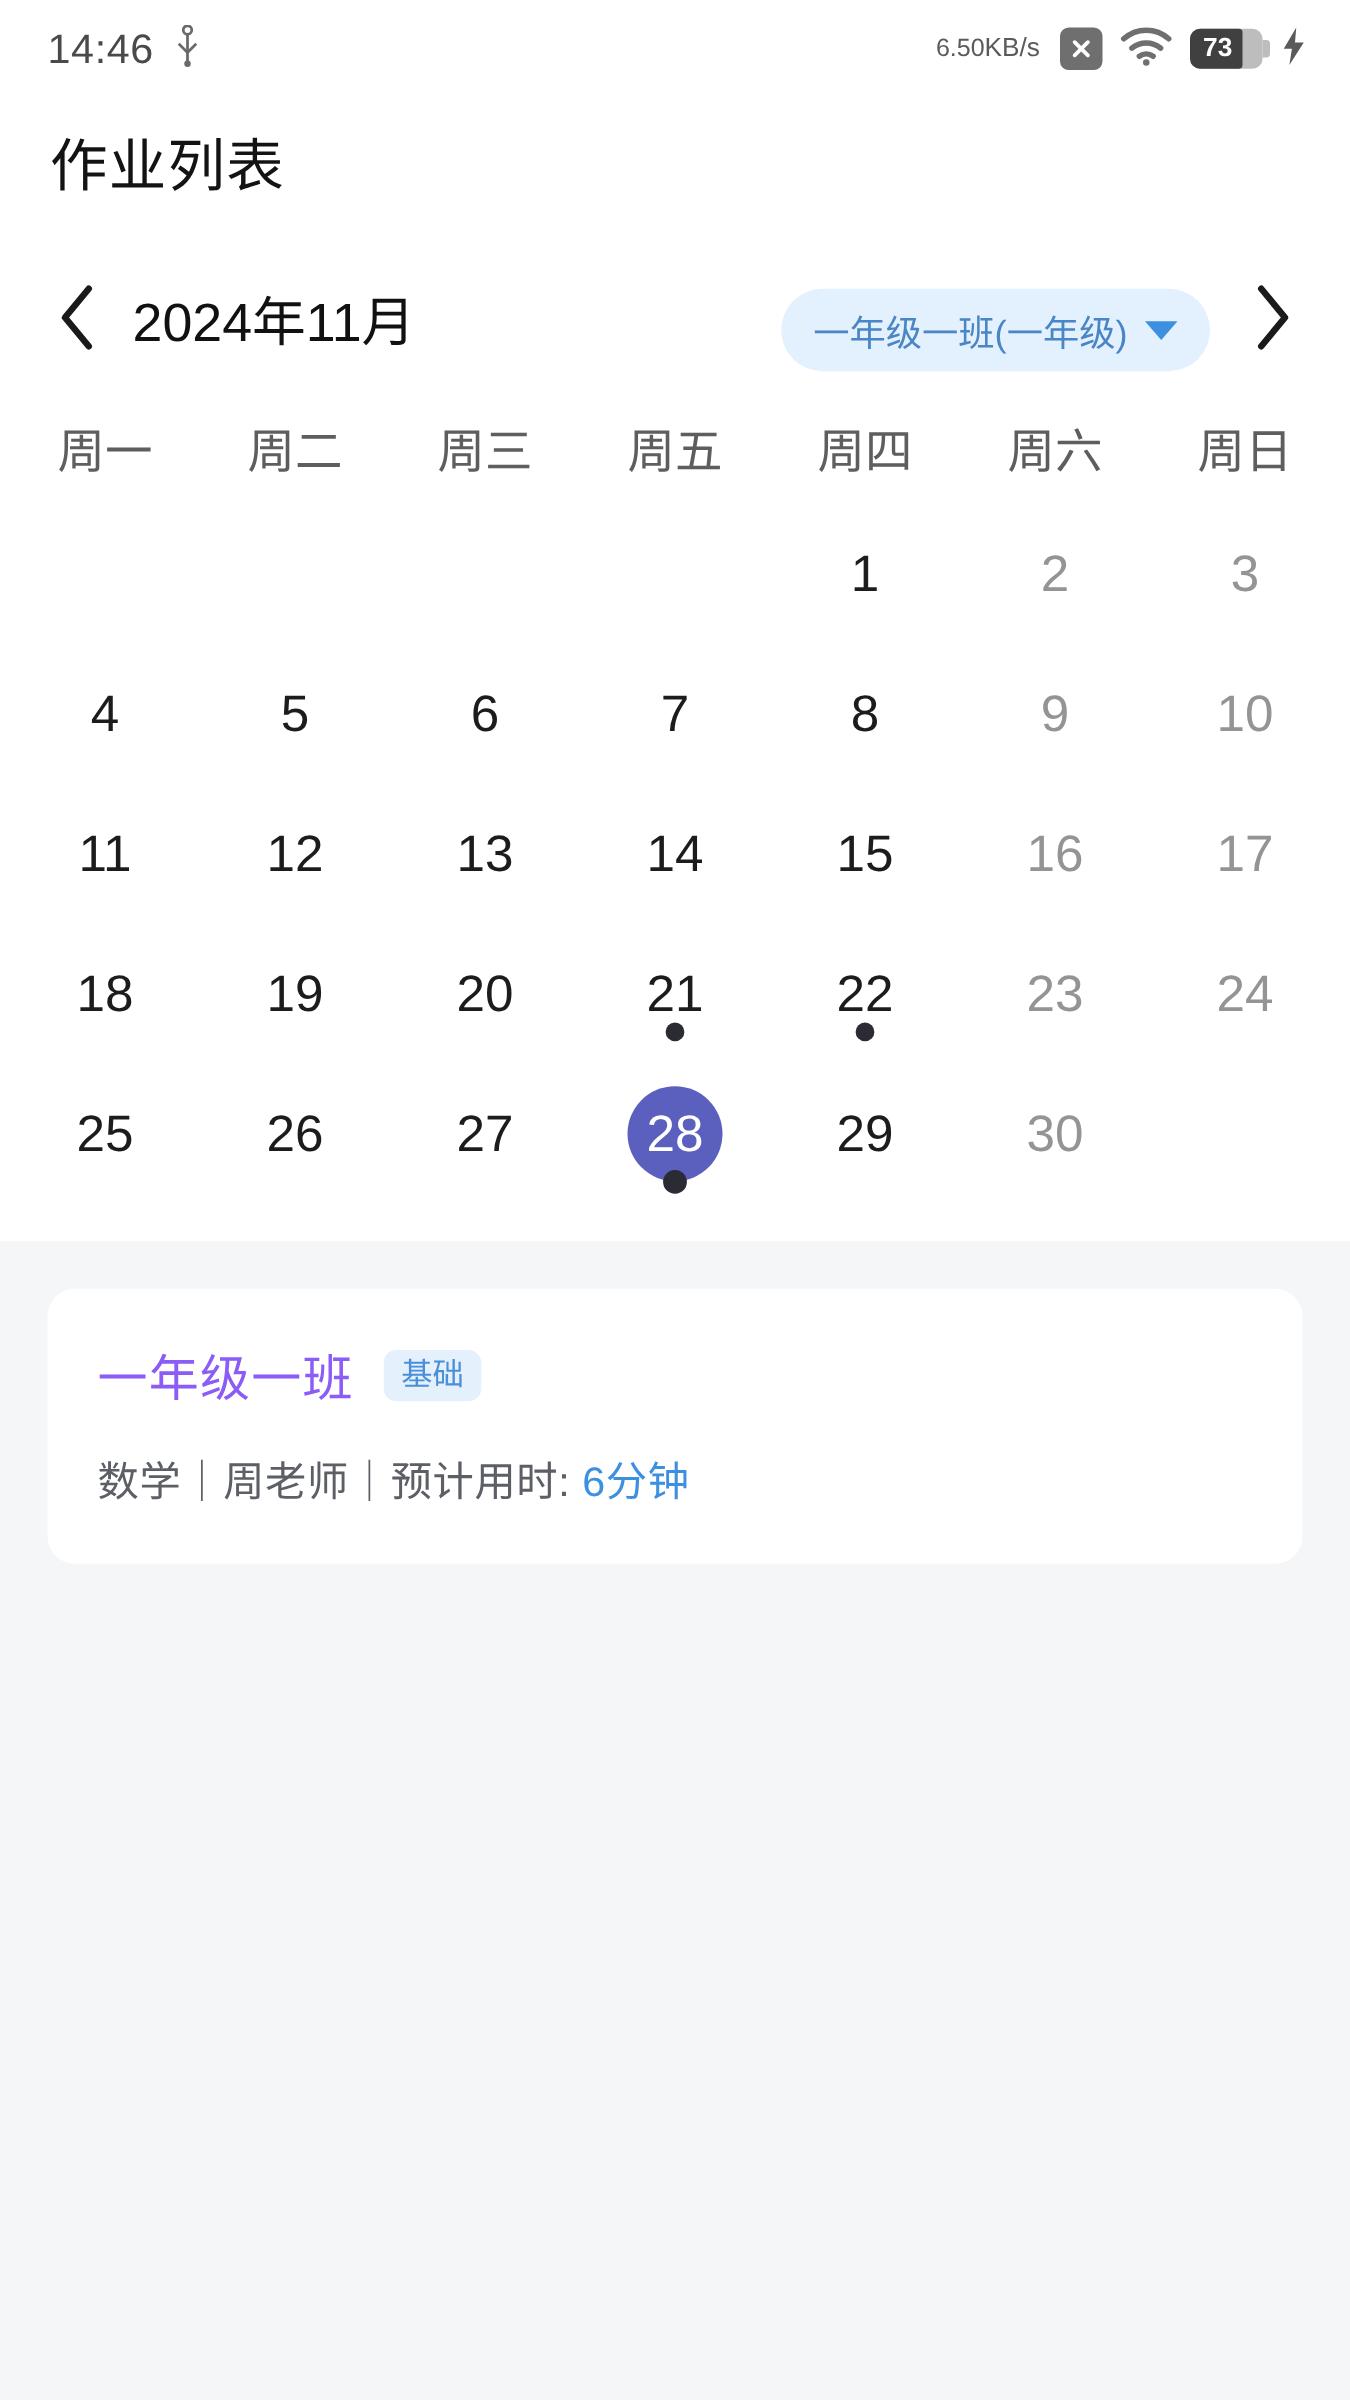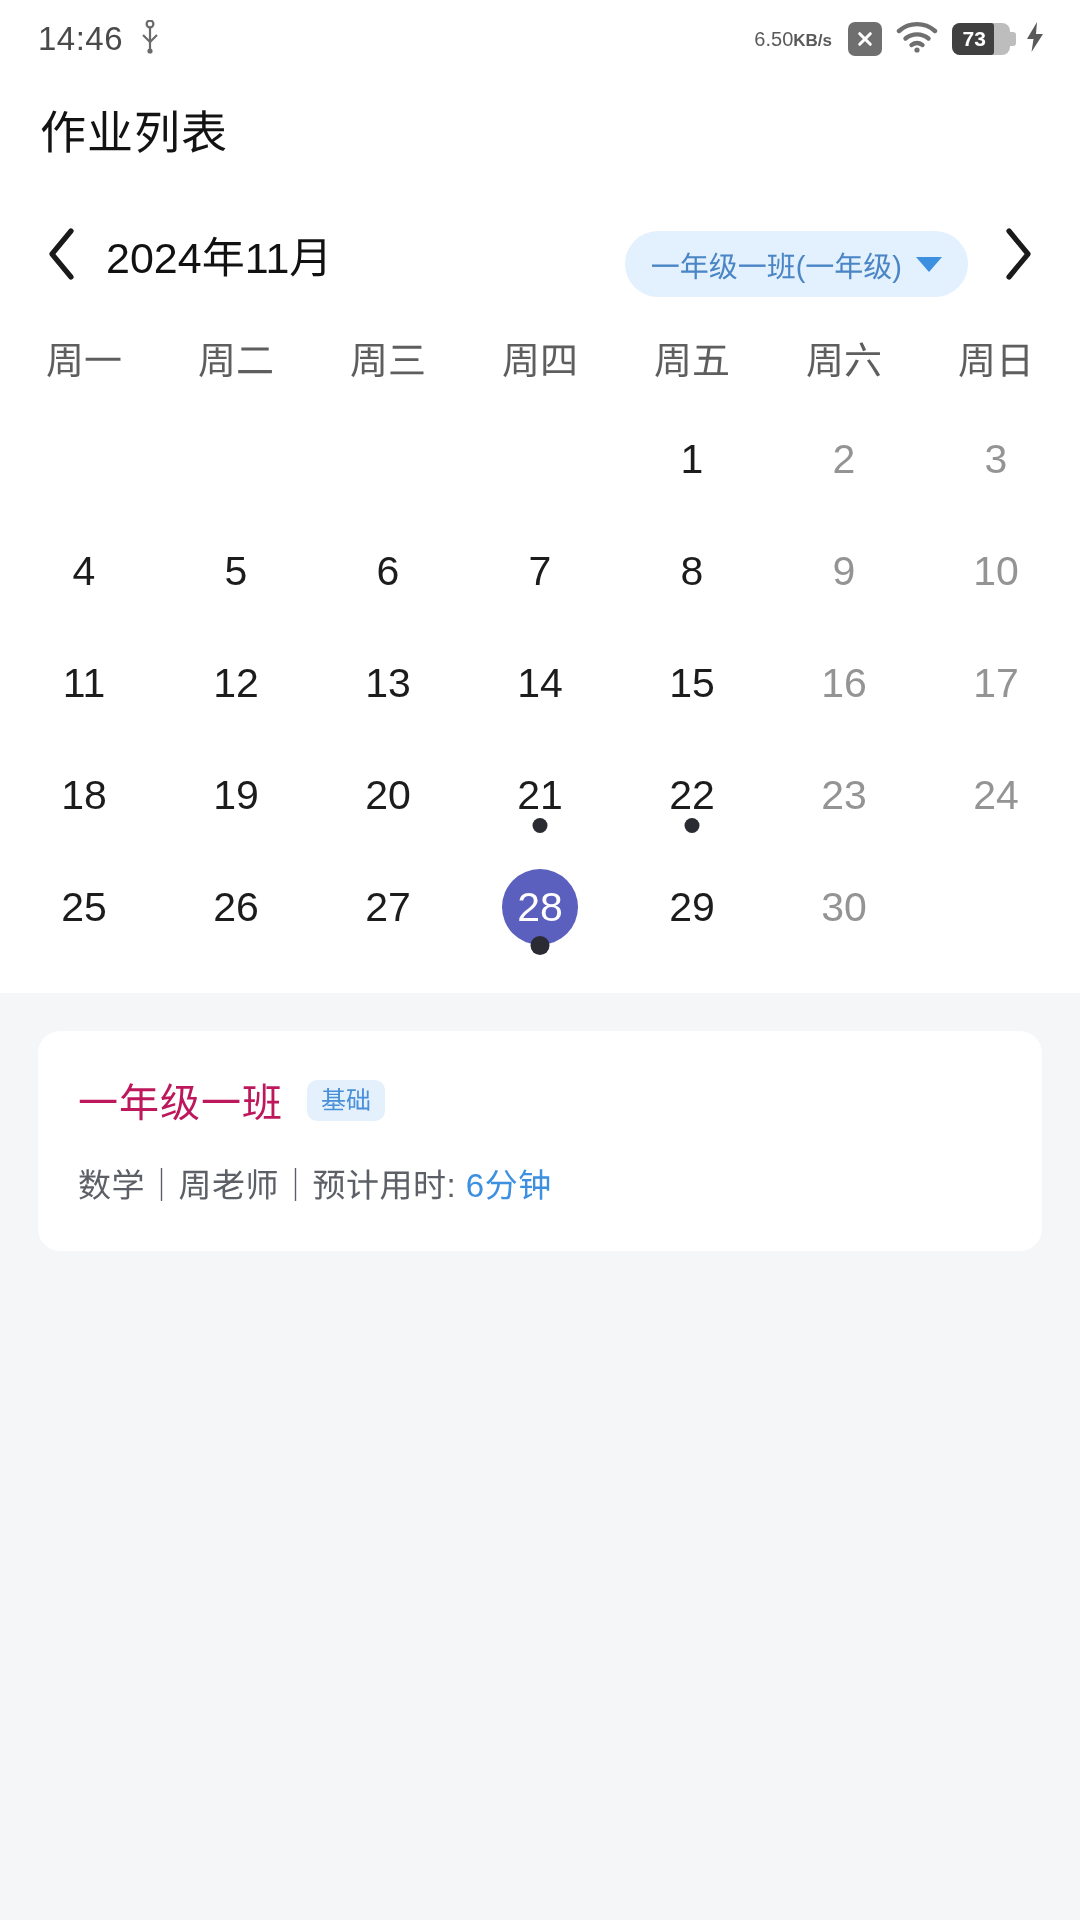--- a/index.html
+++ b/index.html
@@ -17,21 +17,21 @@
     padding:0 34px 0 38px;
   }
   .sb-left{ display:flex; align-items:center; gap:16px; }
   .sb-clock{ font-size:33px; color:#4a4a4a; letter-spacing:.5px; }
   .sb-right{ display:flex; align-items:center; gap:14px; }
   .sb-net{
     display:flex; flex-direction:row; align-items:flex-end;
     line-height:1.04; color:#5a5a5a; margin-right:2px;
   }
   .sb-net .n1{ font-size:20px; }
-  .sb-net .n2{ font-size:17px;font-weight:bold; }
+  .sb-net .n2{ font-size:21px; }
   .nosim{
     width:34px;height:34px;border-radius:7px;background:#6f6f6f;
     position:relative;
   }
   .nosim:before,.nosim:after{
     content:""; position:absolute; left:50%; top:50%;
     width:18px;height:3px;background:#fff;border-radius:2px;
     transform-origin:center;
   }
   .nosim:before{ transform:translate(-50%,-50%) rotate(45deg); }
@@ -118,21 +118,21 @@
     margin-top:30px;
     background:#f5f6f8;
     height:1120px; width:100%;
     padding:38px 38px 0 38px;
   }
   .card{
     background:#ffffff; border-radius:22px;
     padding:40px 40px 44px 40px;
   }
   .card-head{ display:flex; align-items:center; gap:24px; }
-  .card-title{ font-size:40px; color:#be185d; letter-spacing:1px; }
+  .card-title{ font-size:40px; color:#8b5cf6; letter-spacing:1px; }
   .badge{
     background:#e4f1fd; color:#4a90d9;
     font-size:25px; border-radius:10px; padding:8px 14px; line-height:1;
   }
   .card-sub{
     margin-top:30px; font-size:33px; color:#5c5f66; letter-spacing:.5px;
   }
   .card-sub .hl{ color:#3d8fe0; }
 </style>
 </head>
@@ -197,22 +197,22 @@
       <path d="M8 5 L27 28 L8 51" fill="none" stroke="#1a1a1a" stroke-width="5.2" stroke-linecap="round" stroke-linejoin="round"></path>
     </svg>
   </div>
 </div>
 
 <div class="cal">
   <div class="weekrow" id="weekrow">
       <div class="wd">周一</div>
       <div class="wd">周二</div>
       <div class="wd">周三</div>
+      <div class="wd">周五</div>
       <div class="wd">周四</div>
-      <div class="wd">周五</div>
       <div class="wd">周六</div>
       <div class="wd">周日</div>
     </div>
   <div class="daysgrid" id="daysgrid">
       <div class="cell"></div>
       <div class="cell"></div>
       <div class="cell"></div>
       <div class="cell"></div>
       <div class="cell">
         <span class="num">1</span>

